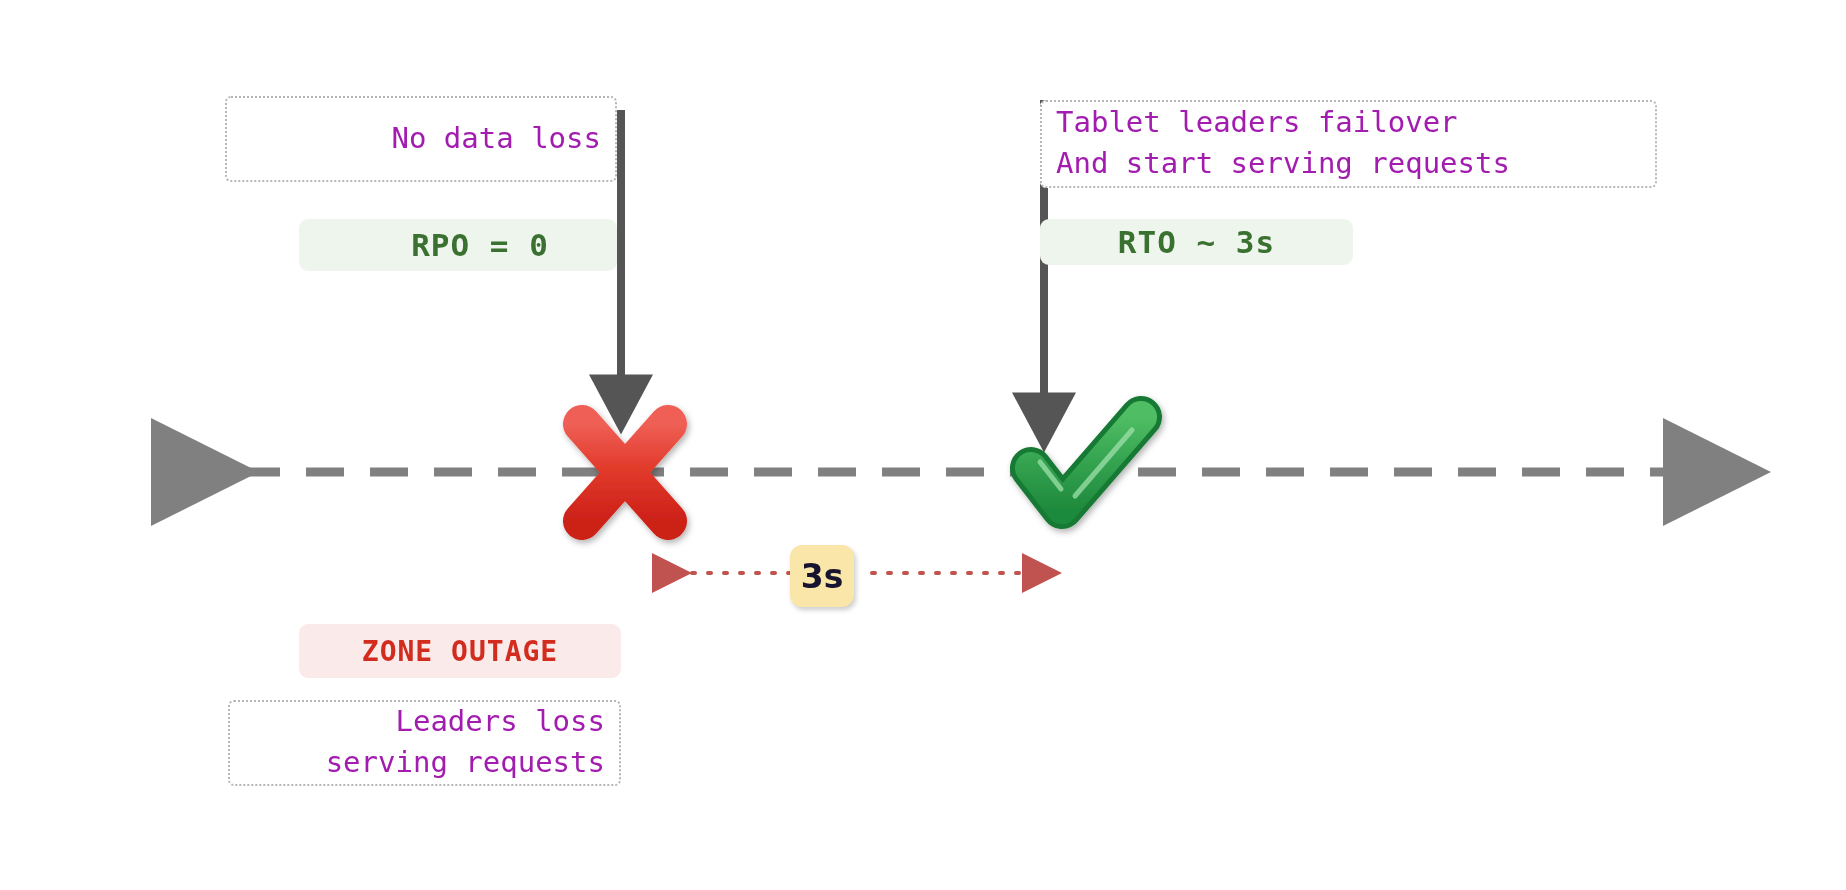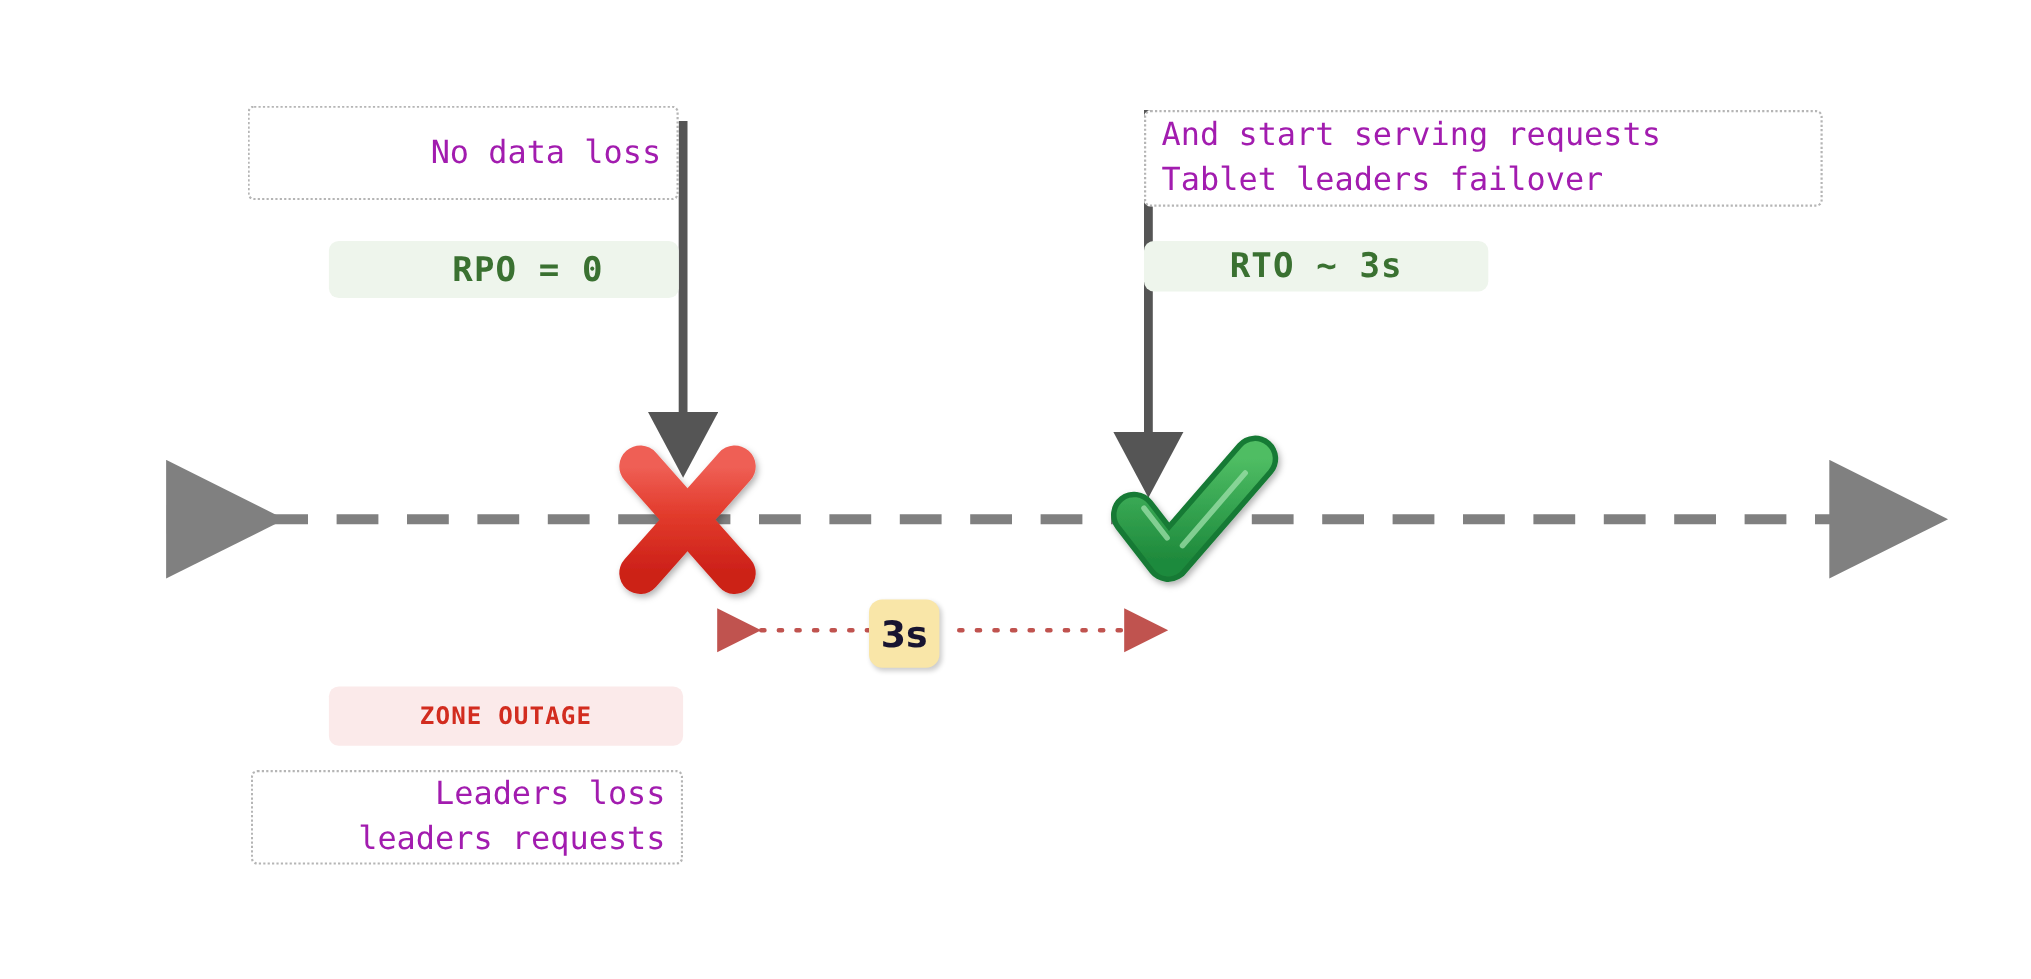--- a/index.html
+++ b/index.html
@@ -65,21 +65,21 @@
     background: #fbeaea;
     border-radius: 9px;
     display: flex;
     align-items: center;
     justify-content: center;
     box-sizing: border-box;
   }
   .outage-badge span {
     font-family: "DejaVu Sans Mono", monospace;
     font-weight: bold;
-    font-size: 22px;
+    font-size: 28px;
     color: #d22c1f;
     letter-spacing: 1px;
     white-space: pre;
   }
 
   
   .duration-chip {
     position: absolute;
     background: #f9e6a8;
     border-radius: 12px;
@@ -185,34 +185,34 @@
 
   <div class="note-box" style="left:225px; top:96px; width:392px; height:86px;">
     <div class="note-line note-right">No data loss</div>
   </div>
 
   <div class="metric-pill" style="left:299px; top:219px; width:318px; height:52px;padding-left:44px;">
     <span>RPO = 0</span>
   </div>
 
   <div class="note-box" style="left:1040px; top:100px; width:617px; height:88px;">
+    <div class="note-line note-left">Tablet leaders failover</div>
     <div class="note-line note-left">And start serving requests</div>
-    <div class="note-line note-left">Tablet leaders failover</div>
   </div>
 
   <div class="metric-pill" style="left:1040px; top:219px; width:313px; height:46px;">
     <span>RTO ~ 3s</span>
   </div>
 
   <div class="duration-chip" style="left:790px; top:545px; width:64px; height:62px;">
     <span>3s</span>
   </div>
 
   <div class="outage-badge" style="left:299px; top:624px; width:322px; height:54px;">
     <span>ZONE OUTAGE</span>
   </div>
 
   <div class="note-box" style="left:228px; top:700px; width:393px; height:86px;">
     <div class="note-line note-right">Leaders loss</div>
-    <div class="note-line note-right">leaders requests</div>
+    <div class="note-line note-right">serving requests</div>
   </div>
 
 </div>
 
 </body></html>

